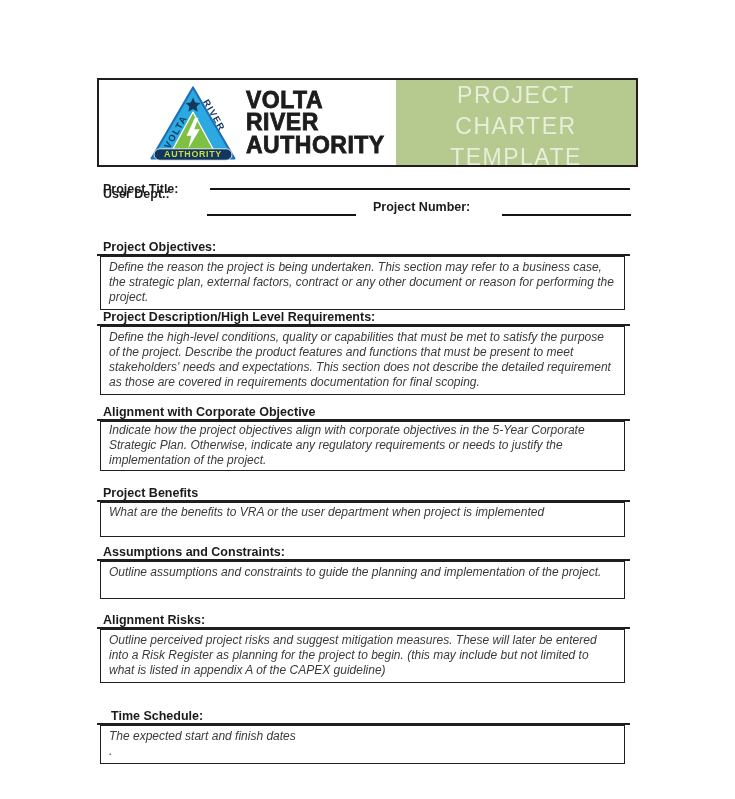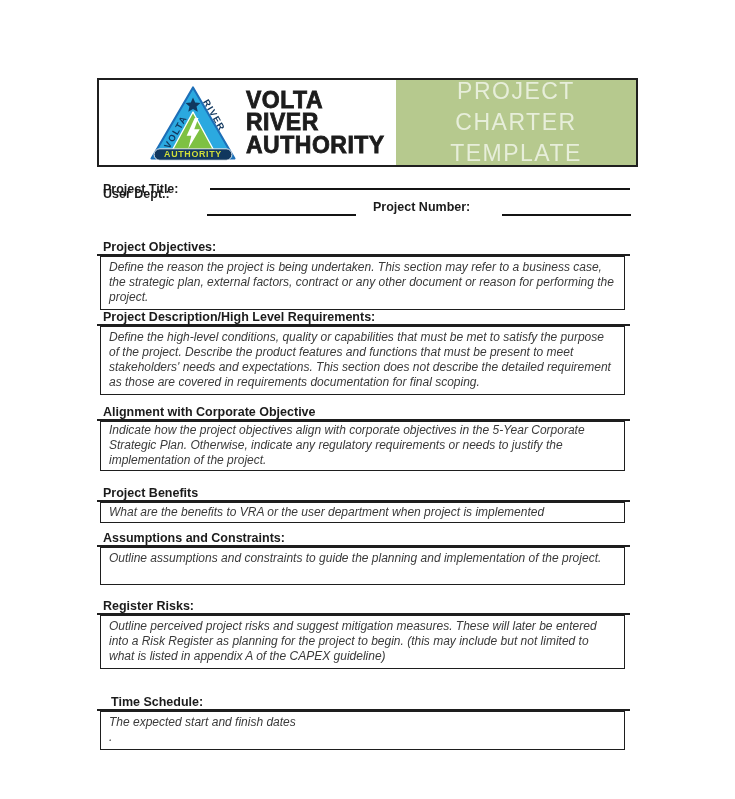--- a/index.html
+++ b/index.html
@@ -6,40 +6,40 @@
   .page{position:relative;width:735px;height:799px;background:#ffffff;
         font-family:"Liberation Sans","DejaVu Sans",sans-serif;color:#1b1b1b;overflow:hidden;}
 
   
   .hdr{position:absolute;left:97px;top:78px;width:541px;height:89px;
        border:2px solid #1f1f1f;box-sizing:border-box;display:flex;}
   .hdr-left{flex:1;background:#fff;display:flex;align-items:center;padding-left:50px;box-sizing:border-box;}
   .emblem{width:88px;height:78px;flex:0 0 auto;}
   .wordmark{margin-left:9px;font-weight:bold;font-size:23px;line-height:0.98;
             letter-spacing:0.5px;color:#1c1c1c;-webkit-text-stroke:0.8px #1c1c1c;}
-  .hdr-right{width:240px;display:flex;flex-direction:column;align-items:center;justify-content:center;
+  .hdr-right{width:240px;display:flex;flex-direction:column;align-items:center;justify-content:space-between;
              font-size:23px;letter-spacing:1.5px;line-height:1.35;text-align:center;}
 
   
   .lbl{position:absolute;font-weight:bold;font-size:12.5px;}
   .rule{position:absolute;border-bottom:2px solid #141414;height:0;}
 
   
   .sections{position:absolute;left:97px;top:240px;width:533px;}
   .sec-heading{font-weight:bold;font-size:12.5px;padding:0 0 0 6px;
                border-bottom:2px solid #1e1e1e;box-sizing:border-box;}
   .sec-box{border:1.5px solid #1e1e1e;box-sizing:border-box;margin-left:3px;width:525px;
            font-style:italic;color:#3a3a3a;font-size:12px;line-height:1.25;
            padding:3px 8px 4px 8px;white-space:pre-line;}
   .sec-1{margin-top:0;}
   .sec-2{}
   .sec-3{margin-top:10px;}
   .sec-3 .sec-box{padding-top:1px;padding-bottom:2px;}
   .sec-4{margin-top:15px;}
-  .sec-4 .sec-box{padding-top:2px;padding-bottom:2px;}
+  .sec-4 .sec-box{padding-top:2px;padding-bottom:16px;}
   .sec-5{margin-top:8px;}
   .sec-5 .sec-box{min-height:38px;}
   .sec-6{margin-top:14px;}
   .sec-7{margin-top:26px;}
   .sec-7 .sec-heading{padding-left:14px;}
   .sec-7 .sec-box{min-height:31px;}
 </style>
 </head>
 <body>
 
@@ -98,21 +98,21 @@
       <div class="sec-heading">Project Benefits</div>
       <div class="sec-box">What are the benefits to VRA or the user department when project is implemented</div>
     </div>
 
     <div class="section sec-5">
       <div class="sec-heading">Assumptions and Constraints:</div>
       <div class="sec-box">Outline assumptions and constraints to guide the planning and implementation of the project.</div>
     </div>
 
     <div class="section sec-6">
-      <div class="sec-heading">Register Risks:</div>
+      <div class="sec-heading">Alignment Risks:</div>
       <div class="sec-box">Outline perceived project risks and suggest mitigation measures. These will later be entered into a Risk Register as planning for the project to begin. (this may include but not limited to what is listed in appendix A of the CAPEX guideline)</div>
     </div>
 
     <div class="section sec-7">
       <div class="sec-heading">Time Schedule:</div>
       <div class="sec-box">The expected start and finish dates
 .</div>
     </div>
   </div>
 

